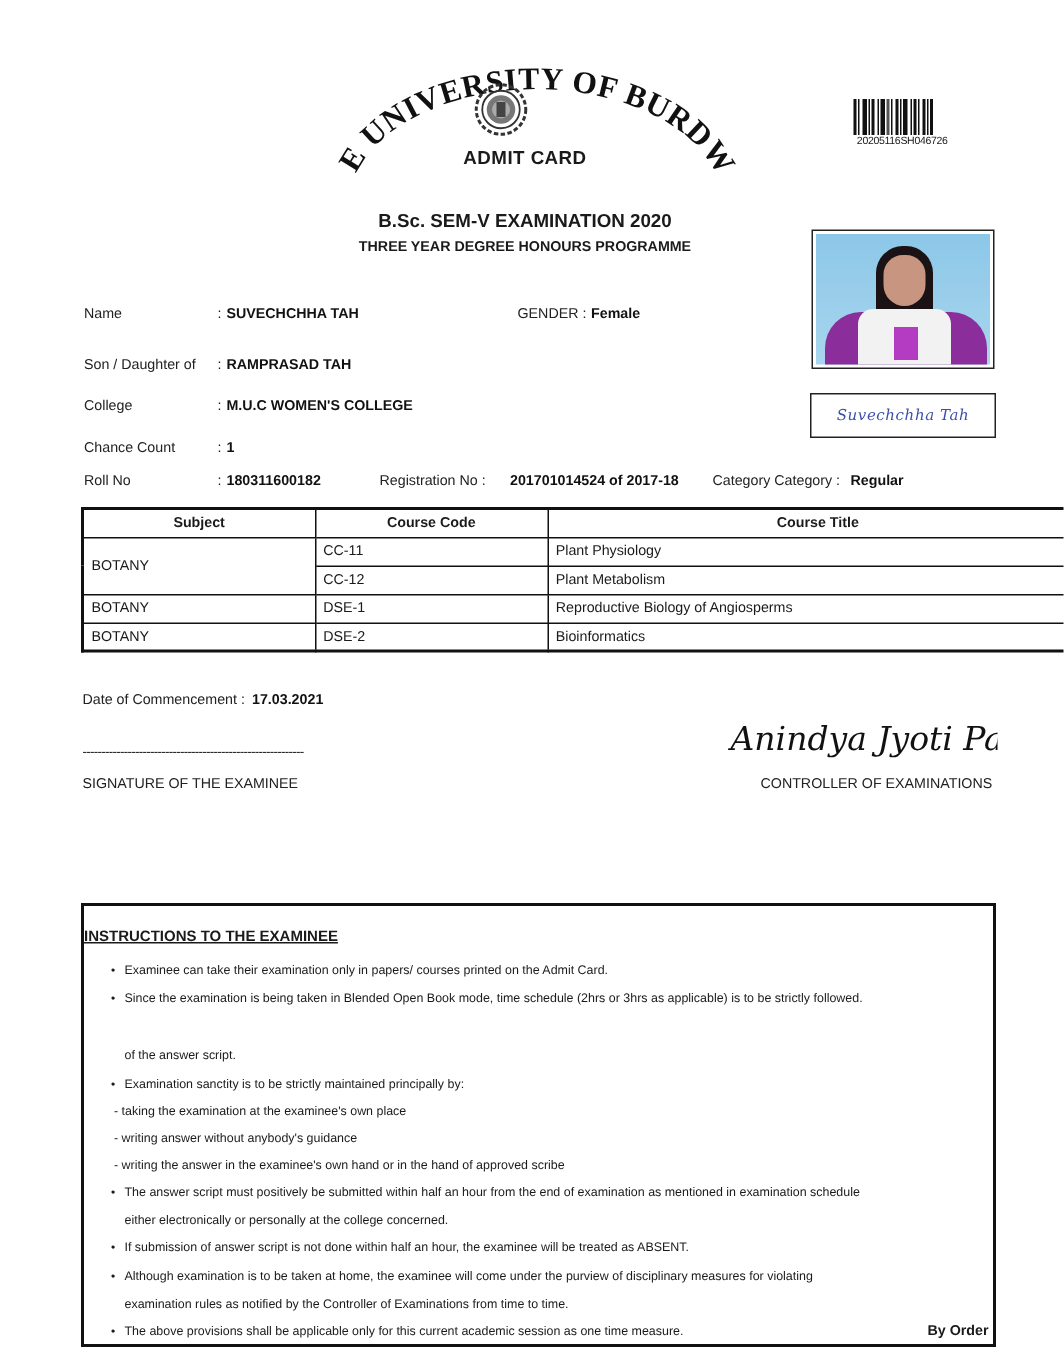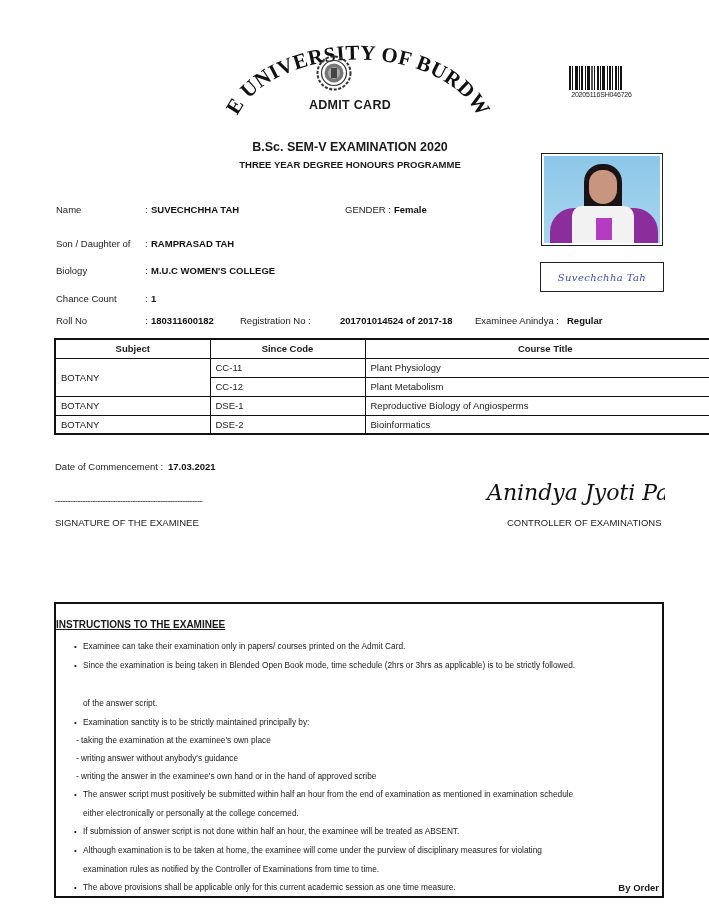--- a/index.html
+++ b/index.html
@@ -134,41 +134,41 @@
 <div class="abs label" style="left:56px;top:204px">Name</div>
 <div class="abs colon" style="left:145px;top:204px">:</div>
 <div class="abs value" style="left:151px;top:204px">SUVECHCHHA TAH</div>
 <div class="abs label" style="left:345px;top:204px">GENDER :</div>
 <div class="abs value" style="left:394px;top:204px">Female</div>
 
 <div class="abs label" style="left:56px;top:238px">Son / Daughter of</div>
 <div class="abs colon" style="left:145px;top:238px">:</div>
 <div class="abs value" style="left:151px;top:238px">RAMPRASAD TAH</div>
 
-<div class="abs label" style="left:56px;top:265px">Biology</div>
+<div class="abs label" style="left:56px;top:265px">College</div>
 <div class="abs colon" style="left:145px;top:265px">:</div>
 <div class="abs value" style="left:151px;top:265px">M.U.C WOMEN'S COLLEGE</div>
 
 <div class="abs label" style="left:56px;top:293px">Chance Count</div>
 <div class="abs colon" style="left:145px;top:293px">:</div>
 <div class="abs value" style="left:151px;top:293px">1</div>
 
 <div class="abs label" style="left:56px;top:315px">Roll No</div>
 <div class="abs colon" style="left:145px;top:315px">:</div>
 <div class="abs value" style="left:151px;top:315px">180311600182</div>
-<div class="abs label" style="left:240px;top:315px">Registration No :</div>
+<div class="abs label" style="left:253px;top:315px">Registration No :</div>
 <div class="abs value" style="left:340px;top:315px">201701014524 of 2017-18</div>
-<div class="abs label" style="left:475px;top:315px">Examinee Anindya :</div>
+<div class="abs label" style="left:475px;top:315px">Category Category :</div>
 <div class="abs value" style="left:567px;top:315px">Regular</div>
 
 <table class="abs course-table">
   <thead>
     <tr>
       <th style="width:155px">Subject</th>
-      <th style="width:155px">Since Code</th>
+      <th style="width:155px">Course Code</th>
       <th>Course Title</th>
     </tr>
   </thead>
   <tbody>
     <tr>
       <td rowspan="2">BOTANY</td>
       <td>CC-11</td>
       <td>Plant Physiology</td>
     </tr>
     <tr>

